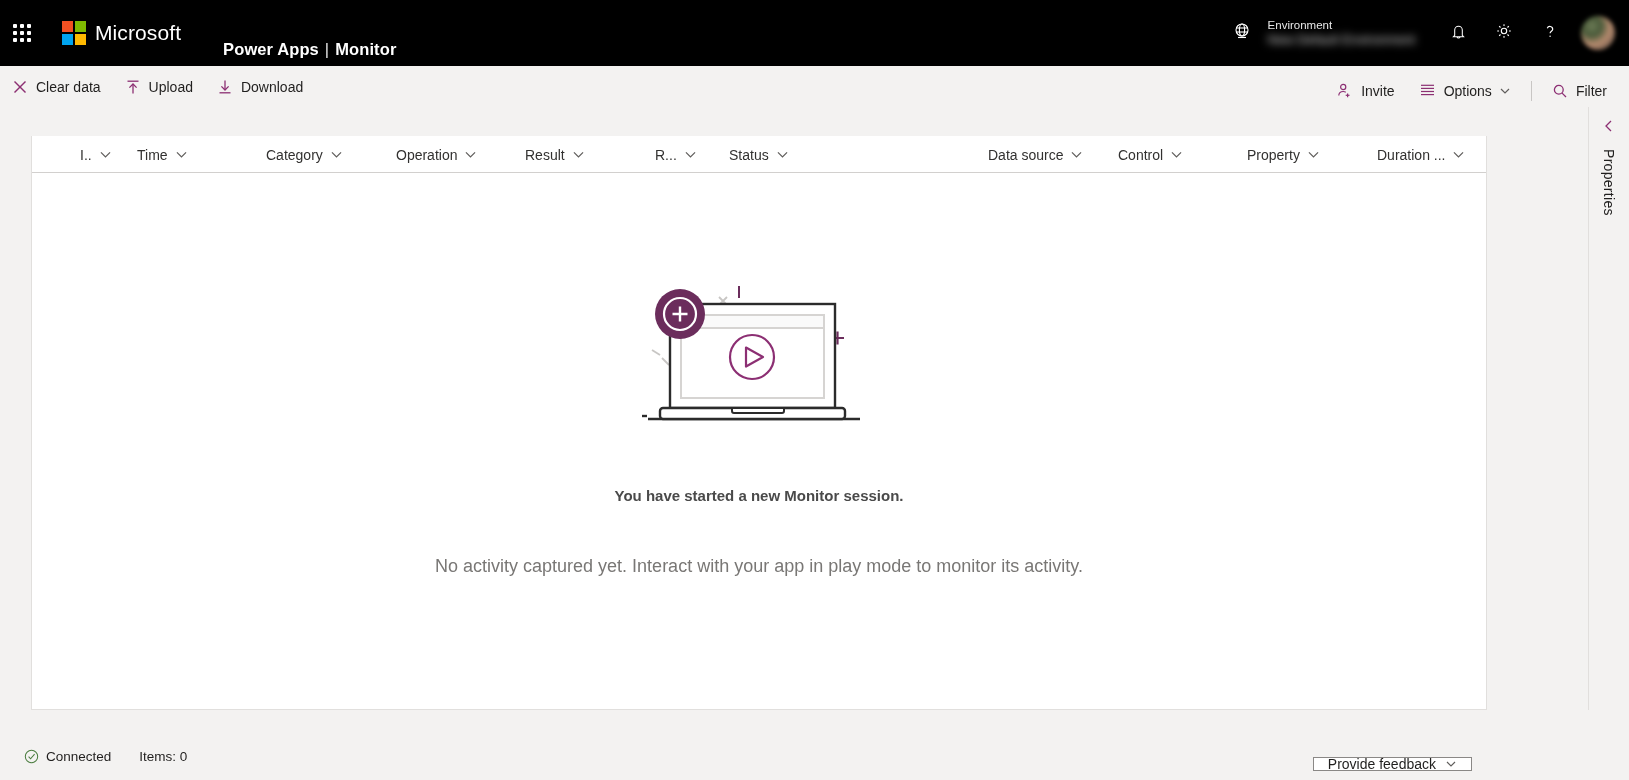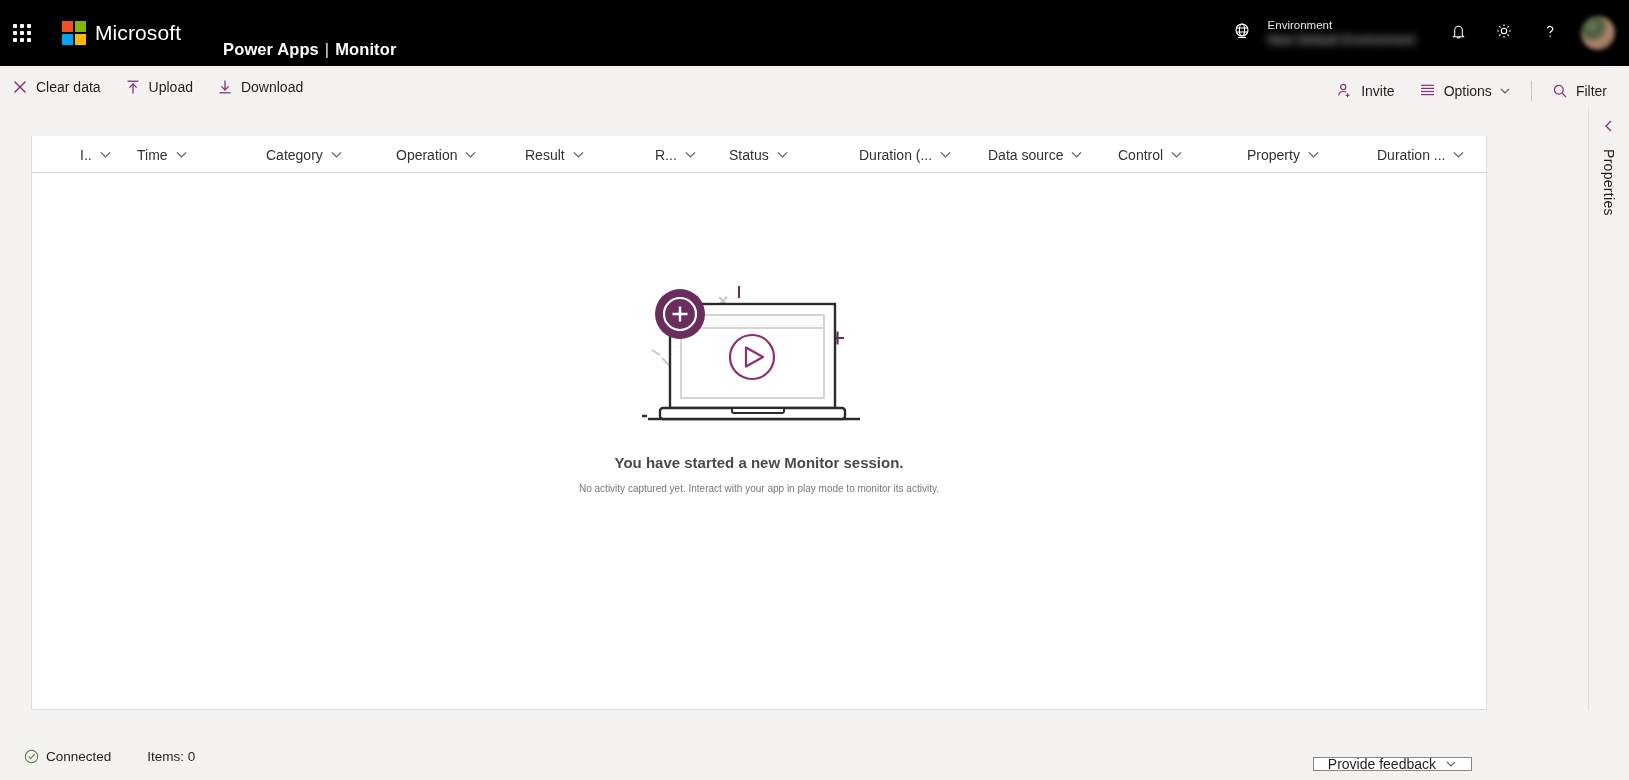--- a/index.html
+++ b/index.html
@@ -82,24 +82,24 @@
   .col {
     position:absolute; top:0; height:37px; display:flex; align-items:center; cursor:pointer;
     font-size:14px; color:#323130; white-space:nowrap;
   }
   .col .lbl { margin-right:7px; }
   .col .cdn { color:#605e5c; display:flex; align-items:center; }
 
   .empty-state {
     position:absolute; left:0; right:0; top:0; bottom:0;
     display:flex; flex-direction:column; align-items:center; justify-content:flex-start;
-    padding-top:138px; pointer-events:none;
+    padding-top:138px; pointer-events:none;gap:33px;
   }
   .empty-title { font-size:15px; font-weight:700; color:#4a4a4a; margin-top:16px; }
-  .empty-sub { font-size:10px; color:#797775; margin-top:12px; }
+  .empty-sub { font-size:18px; color:#797775; margin-top:19px; }
 
   
   .prop-rail {
     position:absolute; right:0; top:107px; width:41px; height:603px;
     background:#f3f2f1; border-left:1px solid #e1dfdd;
     display:flex; flex-direction:column; align-items:center; cursor:pointer;
   }
   .prop-chev { margin-top:12px; color:#8c2f73; display:flex; }
   .prop-text {
     margin-top:16px; font-size:14px; color:#201f1e;
@@ -107,21 +107,21 @@
   }
 
   
   .statusbar {
     position:absolute; left:0; bottom:0; width:1629px; height:47px;
     background:#f3f2f1; display:flex; align-items:center;
   }
   .st-left { display:flex; align-items:center; padding-left:24px; }
   .st-check { display:flex; align-items:center; color:#4a7c3f; margin-right:7px; }
   .st-conn { font-size:13.5px; color:#201f1e; }
-  .st-items { font-size:13.5px; color:#201f1e; margin-left:36px; }
+  .st-items { font-size:13.5px; color:#201f1e; margin-left:28px; }
   .feedback-btn {
     position:absolute; right:157px; bottom:9px;
     height:14px; padding:0 14px; background:#ffffff; border:1px solid #8a8886;
     display:flex; align-items:center; font-size:14px; color:#201f1e; cursor:pointer;
   }
   .feedback-btn .chev { margin-left:9px; color:#605e5c; display:flex; align-items:center; }
 </style>
 </head>
 <body>
 
@@ -323,28 +323,20 @@
           </span>
         </div>
         <div class="col" style="left: 697px; width: 98px;">
           <span class="lbl">Status</span>
           <span class="cdn">
             <svg width="13" height="13" viewBox="0 0 12 12" stroke="#605e5c" stroke-width="1.15" fill="none">
               <polyline points="1.8,4 6,8.2 10.2,4"></polyline>
             </svg>
           </span>
         </div>
-        <div class="col" style="left: 827px; width: 148px;">
-          <span class="lbl">Duration (...</span>
-          <span class="cdn">
-            <svg width="13" height="13" viewBox="0 0 12 12" stroke="#605e5c" stroke-width="1.15" fill="none">
-              <polyline points="1.8,4 6,8.2 10.2,4"></polyline>
-            </svg>
-          </span>
-        </div>
         <div class="col" style="left: 956px; width: 135px;">
           <span class="lbl">Data source</span>
           <span class="cdn">
             <svg width="13" height="13" viewBox="0 0 12 12" stroke="#605e5c" stroke-width="1.15" fill="none">
               <polyline points="1.8,4 6,8.2 10.2,4"></polyline>
             </svg>
           </span>
         </div>
         <div class="col" style="left: 1086px; width: 108px;">
           <span class="lbl">Control</span>

